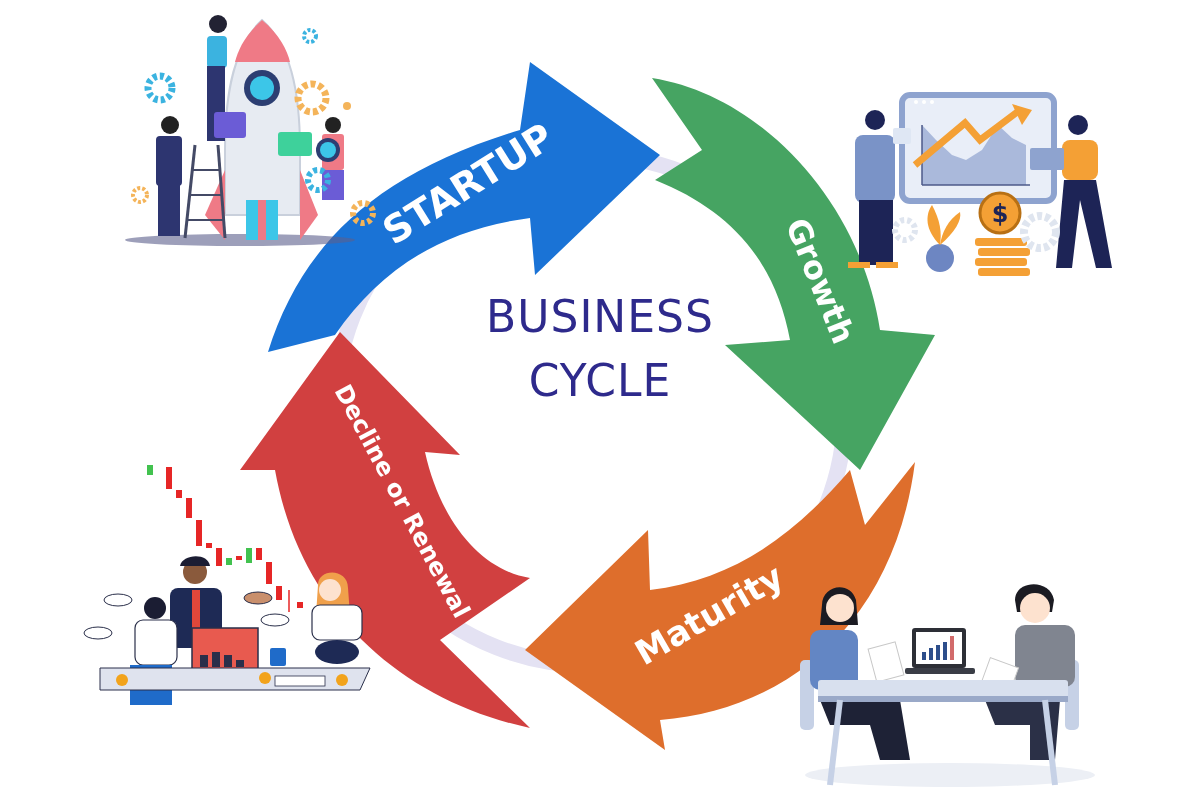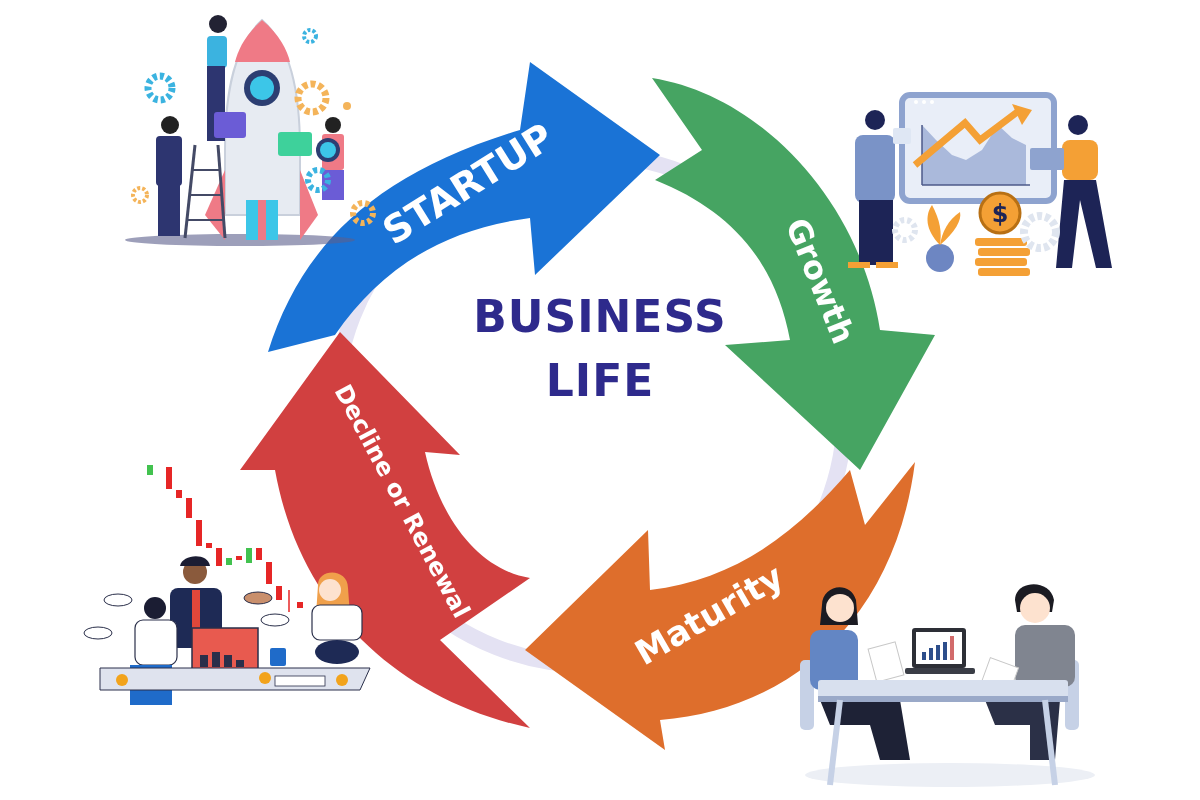--- a/index.html
+++ b/index.html
@@ -1,19 +1,19 @@
 <!DOCTYPE html>
 <html><head>
 <meta charset="utf-8">
 <style>
   html, body { margin:0; padding:0; background:#ffffff; }
   body { width:1200px; height:800px; overflow:hidden; position:relative; font-family:"DejaVu Sans", sans-serif; }
   #stage { position:absolute; left:0; top:0; width:1200px; height:800px; }
   .title-block { position:absolute; left:440px; top:285px; width:320px; text-align:center; }
-  .title-line { font-family:"DejaVu Sans", sans-serif; font-weight:bold; color:#2e2a8c; font-size:44px; line-height:64px; letter-spacing:1px; }
+  .title-line { font-family:"DejaVu Sans", sans-serif; font-weight:normal; color:#2e2a8c; font-size:44px; line-height:64px; letter-spacing:1px; }
   svg text { font-family:"DejaVu Sans", sans-serif; font-weight:bold; }
 </style>
 </head>
 <body>
 
 <div id="stage">
 
   <svg width="1200" height="800" viewBox="0 0 1200 800" style="position:absolute;left:0;top:0;">
 
     <circle cx="590" cy="410" r="255" fill="none" stroke="#e4e2f3" stroke-width="16"></circle>
@@ -194,16 +194,16 @@
 
       <ellipse cx="118" cy="600" rx="14" ry="6" fill="#ffffff" stroke="#2a2f4a" stroke-width="1"></ellipse>
       <ellipse cx="98" cy="633" rx="14" ry="6" fill="#ffffff" stroke="#2a2f4a" stroke-width="1"></ellipse>
       <ellipse cx="258" cy="598" rx="14" ry="6" fill="#c98f6c" stroke="#2a2f4a" stroke-width="1"></ellipse>
       <ellipse cx="275" cy="620" rx="14" ry="6" fill="#ffffff" stroke="#2a2f4a" stroke-width="1"></ellipse>
     </g>
   </svg>
 
   <div class="title-block">
     <div class="title-line">BUSINESS</div>
-    <div class="title-line">LIFE</div>
+    <div class="title-line">CYCLE</div>
   </div>
 
 </div>
 
 </body></html>

